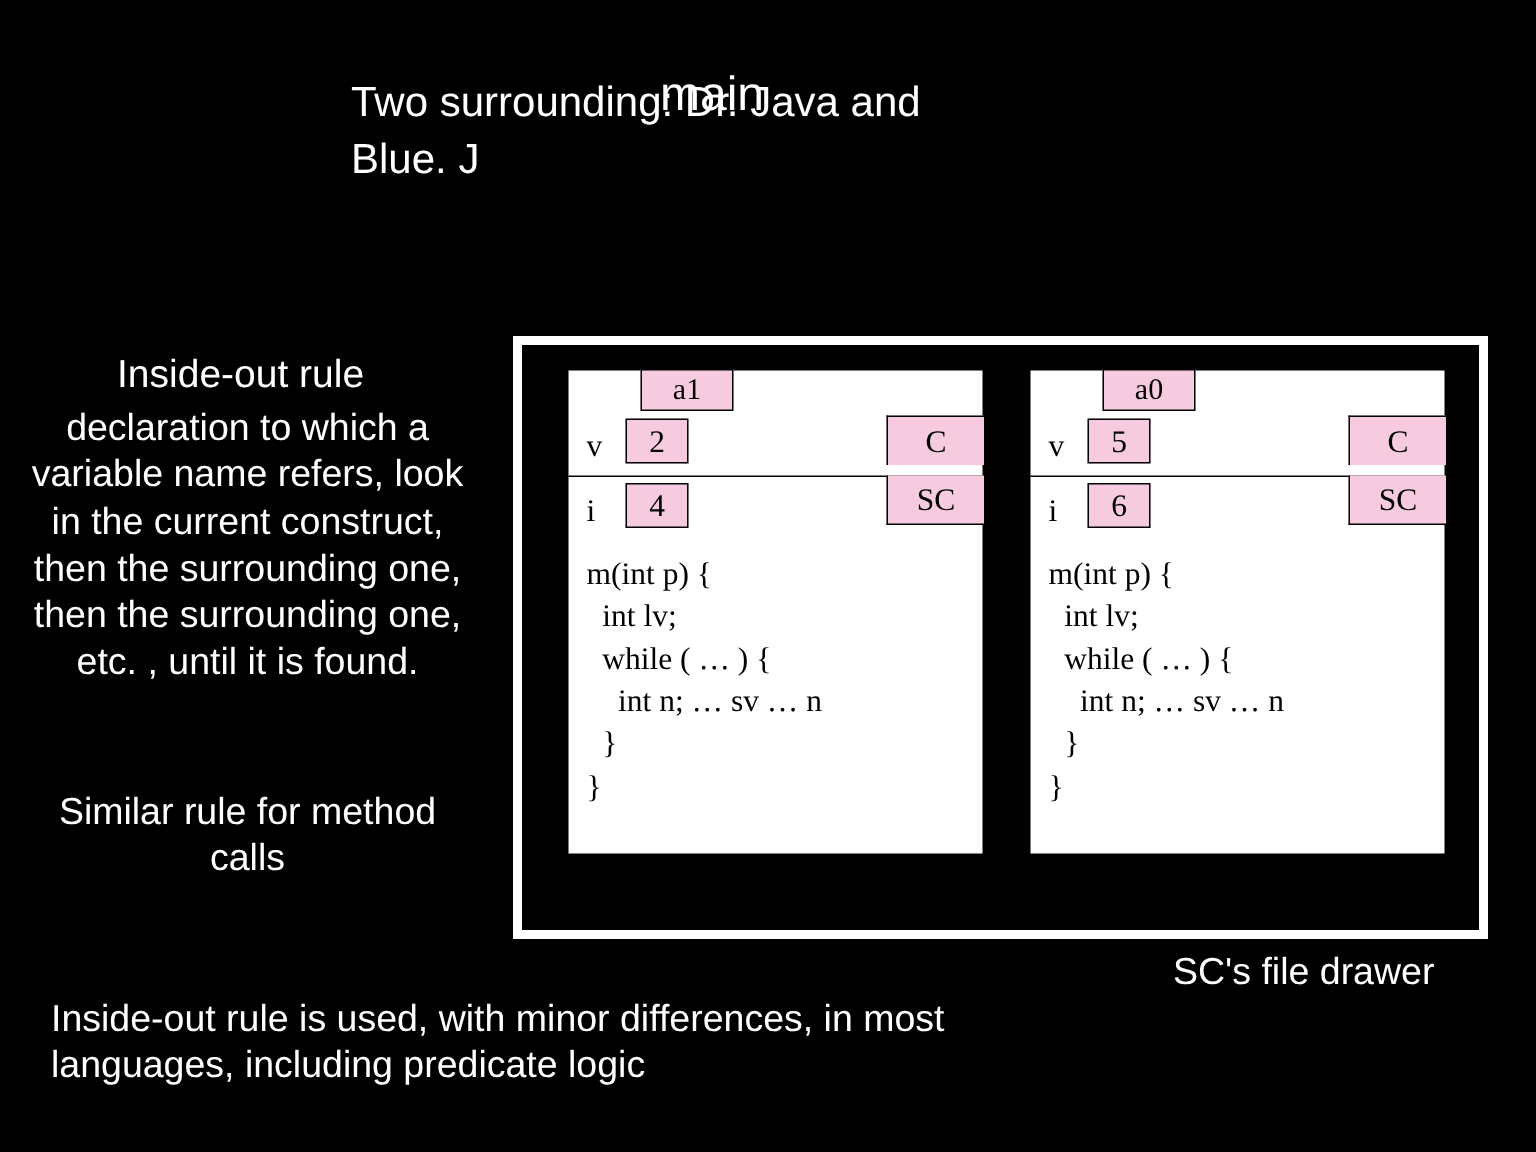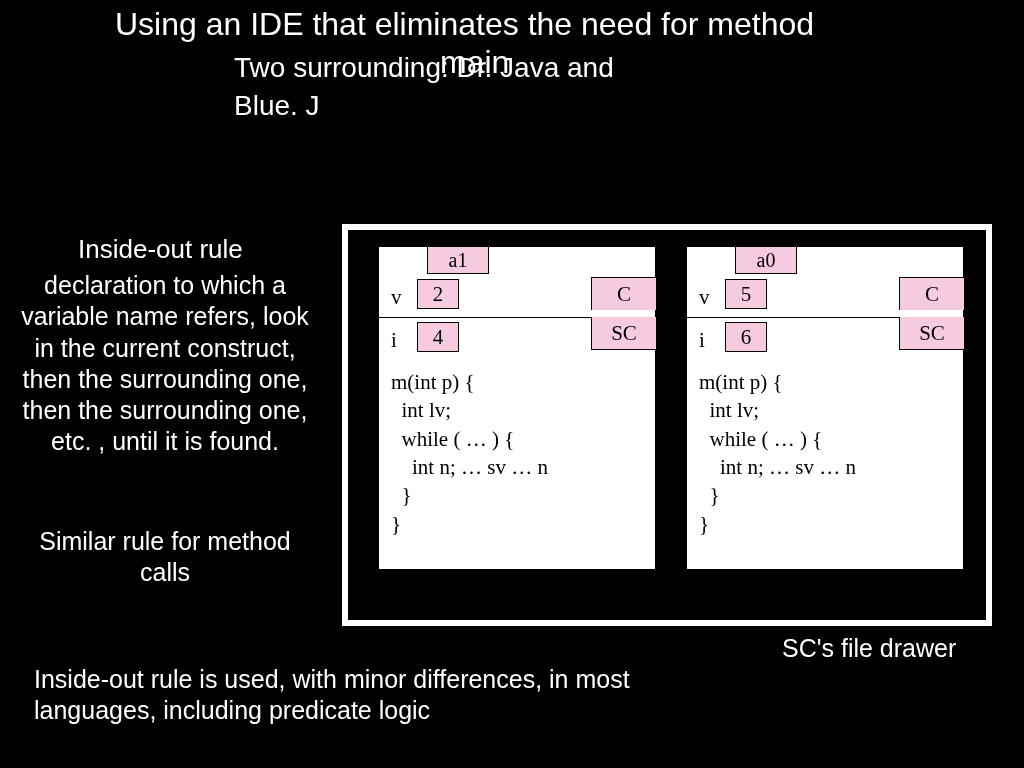--- a/index.html
+++ b/index.html
@@ -224,21 +224,20 @@
     font-size: 25px;
     color: #fff;
     line-height: 1.25;
   }
 </style>
 </head>
 <body>
 
 <div class="slide">
 
-  <div class="title-line1">Using an IDE that eliminates the need for method</div>
   <div class="title-main-overlap">main</div>
   <div class="title-line2">Two surrounding: Dr. Java and</div>
   <div class="title-line3">Blue. J</div>
 
   <div class="rule-heading">Inside-out rule</div>
   <div class="rule-body">declaration to which a variable name refers, look in the current construct, then the surrounding one, then the surrounding one, etc. , until it is found.</div>
   <div class="rule-similar">Similar rule for method calls</div>
 
   <div class="diagram-frame">
 

